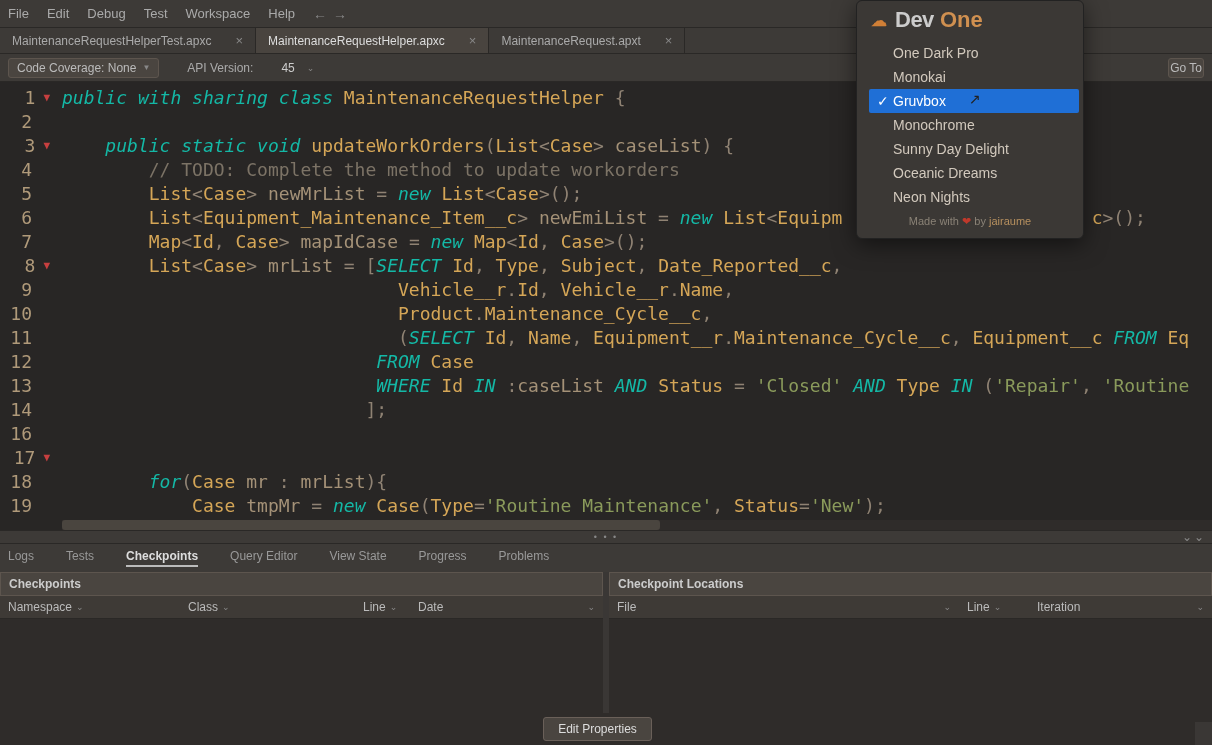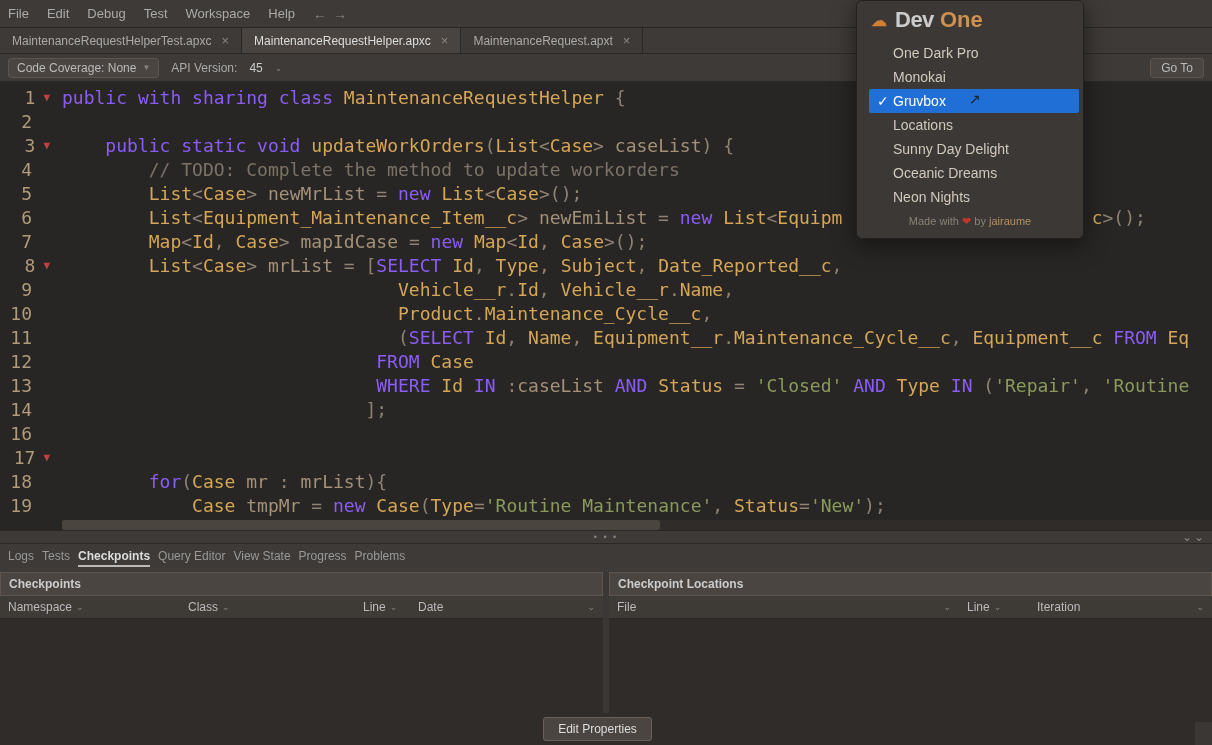--- a/index.html
+++ b/index.html
@@ -31,39 +31,39 @@
 .tabbar {
   display: flex;
   background: #3d3a37;
   height: 26px;
   align-items: center;
   border-bottom: 1px solid #2a2826;
 }
 .tab {
   display: flex;
   align-items: center;
-  gap: 10px;
+  gap: 24px;
   padding: 0 12px;
   height: 100%;
   color: #aaa;
   font-size: 12px;
   border-right: 1px solid #2a2826;
   cursor: pointer;
 }
 .tab.active { background: #49443f; color: #ddd; }
 .tab-close { color: #888; font-size: 13px; cursor: pointer; }
 
 
 .toolrow {
   display: flex;
   align-items: center;
   height: 28px;
   background: #3d3a37;
   padding: 0 8px;
-  gap: 12px;
+  gap: 28px;
   border-bottom: 1px solid #2a2826;
   font-size: 12px;
 }
 .coverage-pill {
   background: #4a4540;
   border: 1px solid #5d554e;
   border-radius: 3px;
   padding: 2px 8px;
   color: #bbb;
   display: flex;
@@ -78,21 +78,21 @@
   display: flex;
   gap: 12px;
   align-items: center;
   cursor: pointer;
 }
 .goto-btn {
   margin-left: auto;
   background: #4a4540;
   border: 1px solid #5d554e;
   border-radius: 3px;
-  padding: 2px 10px;
+  padding: 2px 1px;
   color: #bbb;
   cursor: pointer;
 }
 
 
 .editor {
   display: flex;
   background: #282625;
   height: 448px;
   position: relative;
@@ -112,21 +112,21 @@
 .fold-arrow { color: #c73f3f; font-size: 11px; }
 .code {
   flex: 1;
   padding-top: 4px;
   font-family: Menlo, Monaco, "Consolas", monospace;
   font-size: 18px;
   line-height: 24px;
   white-space: pre;
   overflow: hidden;
 }
-.k-kw  { color: #8b5cf6; } 
+.k-kw  { color: #14b8a6; font-style: italic; } 
 .k-typ { color: #d5a657; }
 .k-id  { color: #a49177; } 
 .k-pun { color: #8f8273; }
 .k-str { color: #8a9a5b; } 
 .k-cmt { color: #7c7366; }
 .k-bind{ color: #8f8273; }
 
 
 .popup {
   position: absolute;
@@ -220,21 +220,21 @@
 .splitter-expand {
   position: absolute;
   right: 6px;
   color: #888;
   font-size: 12px;
 }
 
 
 .btabs {
   display: flex;
-  gap: 8px;
+  gap: 32px;
   background: #3d3a37;
   padding: 5px 8px;
   font-size: 12px;
   color: #999;
 }
 .btab { cursor: pointer; }
 .btab.active { color: #ddd; font-weight: 600; border-bottom: 2px solid #bbb; padding-bottom: 2px; }
 
 .panels { display: flex; height: 150px; }
 .panel { flex: 1; display: flex; flex-direction: column; }
@@ -417,21 +417,21 @@
 
 <div class="popup">
   <div class="popup-header">
     <span class="dot">☁</span>
     <span><span class="brand-dev">Dev</span> <span class="brand-one">One</span></span>
   </div>
   <div class="theme-list" id="theme-list">
       <div class="theme-item">One Dark Pro</div>
       <div class="theme-item">Monokai</div>
       <div class="theme-item selected" style="position: relative;">Gruvbox<span class="theme-cursor" style="right: 98px; top: 2px; transform: scaleX(-1);">↖</span></div>
-      <div class="theme-item">Locations</div>
+      <div class="theme-item">Monochrome</div>
       <div class="theme-item">Sunny Day Delight</div>
       <div class="theme-item">Oceanic Dreams</div>
       <div class="theme-item">Neon Nights</div>
     </div>
   <div class="popup-footer">
     <span>Made with </span><span class="heart">❤</span><span> by </span><span class="author">jairaume</span>
   </div>
 </div>
 
 <div class="splitter">

